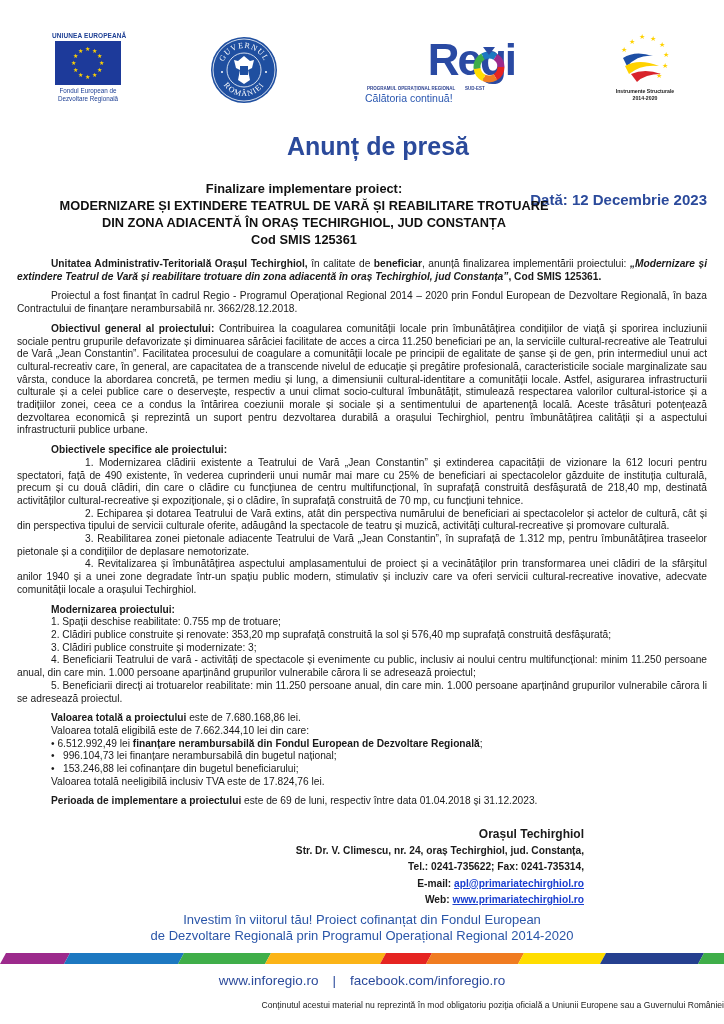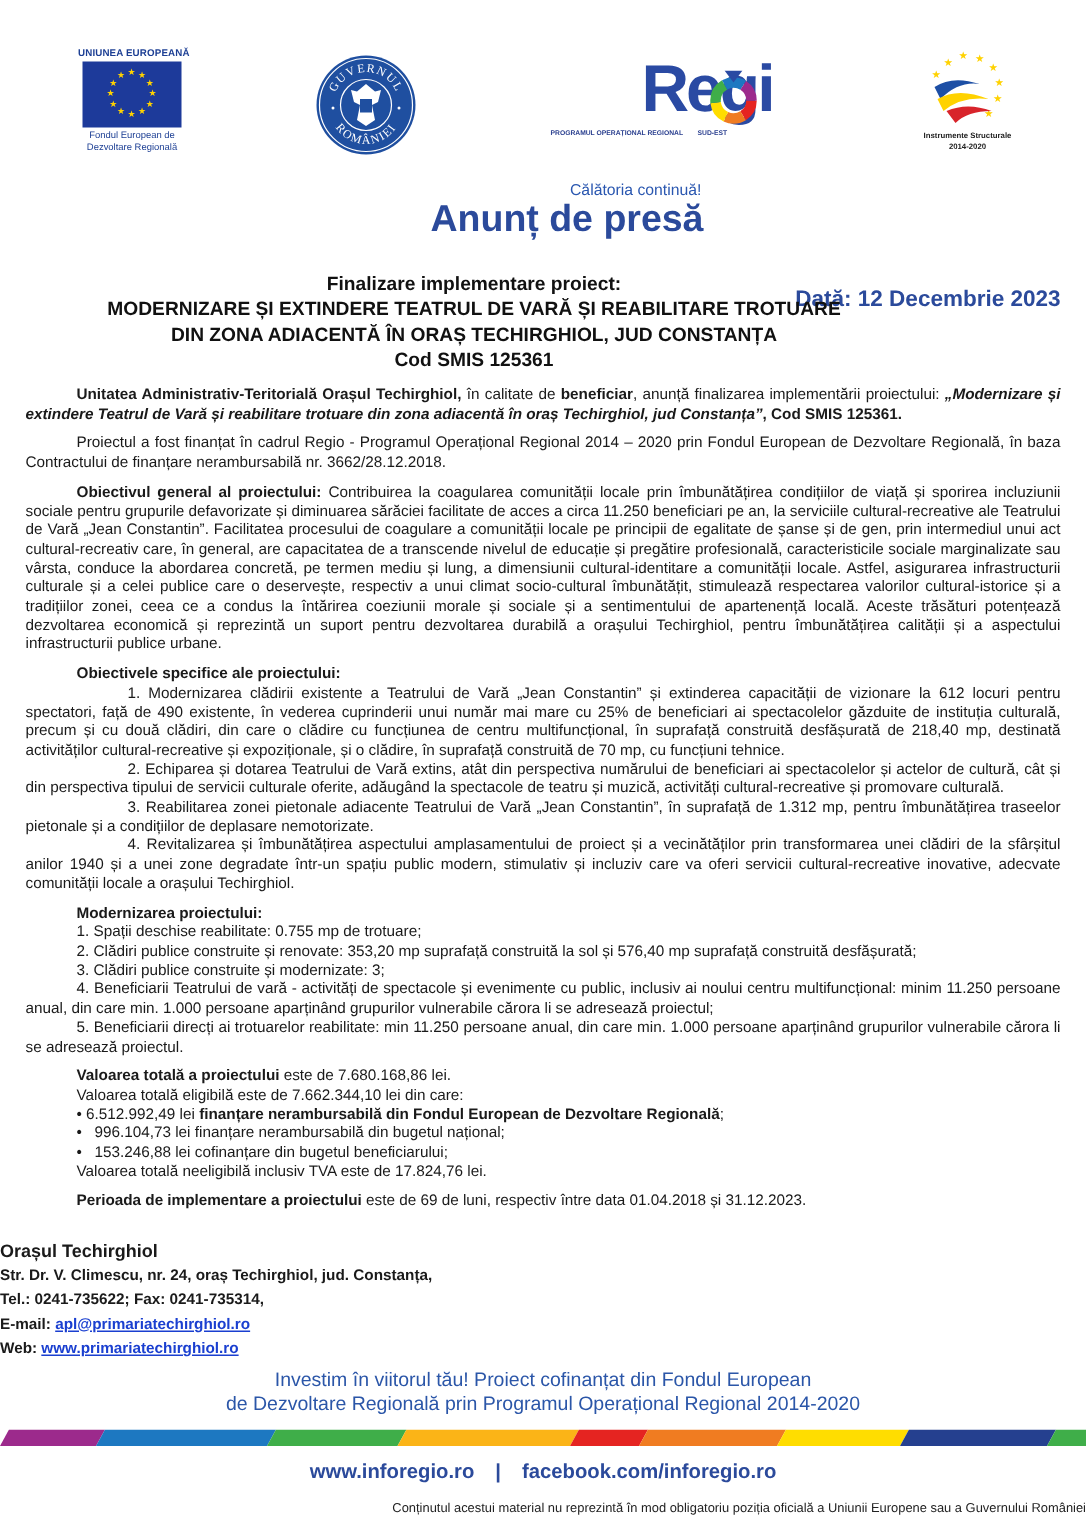--- a/index.html
+++ b/index.html
@@ -13,49 +13,49 @@
   .eu .flag { width: 66px; height: 44px; background: #1d3a9a; margin: 2px auto 2px; position: relative; }
   .eu .flag span { position: absolute; color: #ffd200; font-size: 6px; line-height: 6px; }
   .eu .sub { font-size: 6.3px; color: #1d3f94; display: block; line-height: 8px; white-space: nowrap; }
   
   .gov { left: 210px; top: 8px; width: 68px; height: 68px; }
   
   .regio { left: 365px; top: 10px; width: 150px; height: 75px; text-align: right; }
   .regio .word { font-family: "Liberation Sans", sans-serif; font-weight: bold; font-size: 44px; color: #2a4aa3; letter-spacing: -2px; line-height: 44px; }
   .regio .prog { font-size: 4.5px; color: #2a3f8f; font-weight: bold; position: absolute; top: 48px; left: 2px; white-space: nowrap; }
   .regio .se { font-size: 4.5px; color: #2a3f8f; font-weight: bold; position: absolute; top: 48px; left: 100px; }
-  .regio .tag { font-family: "Liberation Sans", sans-serif; font-size: 10.5px; color: #2a57b0; position: absolute; top: 54px; left: 15px; white-space: nowrap; margin-top: 29px; }
+  .regio .tag { font-family: "Liberation Sans", sans-serif; font-size: 10.5px; color: #2a57b0; position: absolute; top: 54px; left: 0; white-space: nowrap; }
   .regio .ring { position: absolute; left: 106px; top: 9px; width: 36px; height: 36px; }
   
   .instr { left: 600px; top: 4px; width: 90px; text-align: center; }
   .instr svg { display: block; margin: 0 auto; }
   .instr .t { font-family: "Liberation Sans", sans-serif; font-size: 5.2px; font-weight: bold; color: #222; line-height: 7px; display: block; white-space: nowrap; }
 
   .title { position: absolute; top: 132px; left: 16px; width: 724px; text-align: center; font-size: 25px; font-weight: bold; color: #2b4a9b; font-family: "Liberation Sans", sans-serif; }
   .date { position: absolute; top: 164px; right: 17px; font-size: 15px; font-weight: bold; color: #2b4a9b; margin-top: 27px; }
-  .heading { position: absolute; top: 180px; left: 16px; width: 600px; text-align: center; font-weight: bold; font-size: 12.8px; line-height: 17px; color: #111; }
+  .heading { position: absolute; top: 180px; left: 4px; width: 600px; text-align: center; font-weight: bold; font-size: 12.8px; line-height: 17px; color: #111; }
 
   .body { position: absolute; top: 258px; left: 17px; width: 690px; font-size: 10.2px; line-height: 12.7px; color: #1a1a1a; text-align: justify; }
   .body p { margin: 0 0 7px 0; }
   .ind { text-indent: 34px; }
   .ind2 { text-indent: 68px; }
   .block { padding-left: 34px; }
   .block div { margin: 0; }
   .b { font-weight: bold; }
   .i { font-style: italic; }
   .sec-title { font-weight: bold; padding-left: 34px; margin: 0; }
   .bullet { padding-left: 0; }
   .bullet .dot { display: inline-block; width: 12px; }
 
-  .contact { position: absolute; top: 826px; left: 0; width: 584px; text-align: left; font-size: 10.2px; line-height: 16.5px; font-weight: bold; color: #1a1a1a; }
+  .contact { position: absolute; top: 826px; left: 0; width: 584px; text-align: right; font-size: 10.2px; line-height: 16.5px; font-weight: bold; color: #1a1a1a; }
   .contact .org { font-size: 12px; }
   .contact a { color: #1a3fd0; text-decoration: underline; }
   .invest { position: absolute; top: 912px; left: 0; width: 724px; text-align: center; font-family: "Liberation Sans", sans-serif; font-size: 13px; line-height: 16px; color: #2b56a8; }
   .stripe { position: absolute; top: 953px; left: 0; width: 724px; height: 11px; }
-  .footer-links { position: absolute; top: 973px; left: 0; width: 724px; text-align: center; font-size: 13.5px; font-weight: bold; color: #2b4a9b; }
+  .footer-links { position: absolute; top: 973px; left: 0; width: 724px; text-align: center; font-size: 13.5px; font-weight: normal; color: #2b4a9b; }
   .footer-links .sep { margin: 0 14px; }
   .disclaimer { position: absolute; top: 1000px; left: 0; width: 724px; text-align: right; font-size: 8.6px; color: #222; }
 </style>
 </head>
 <body>
 
 <div class="logos">
   <div class="logo eu">
     <span class="cap">UNIUNEA EUROPEANĂ</span>
     <div class="flag" id="euflag">

